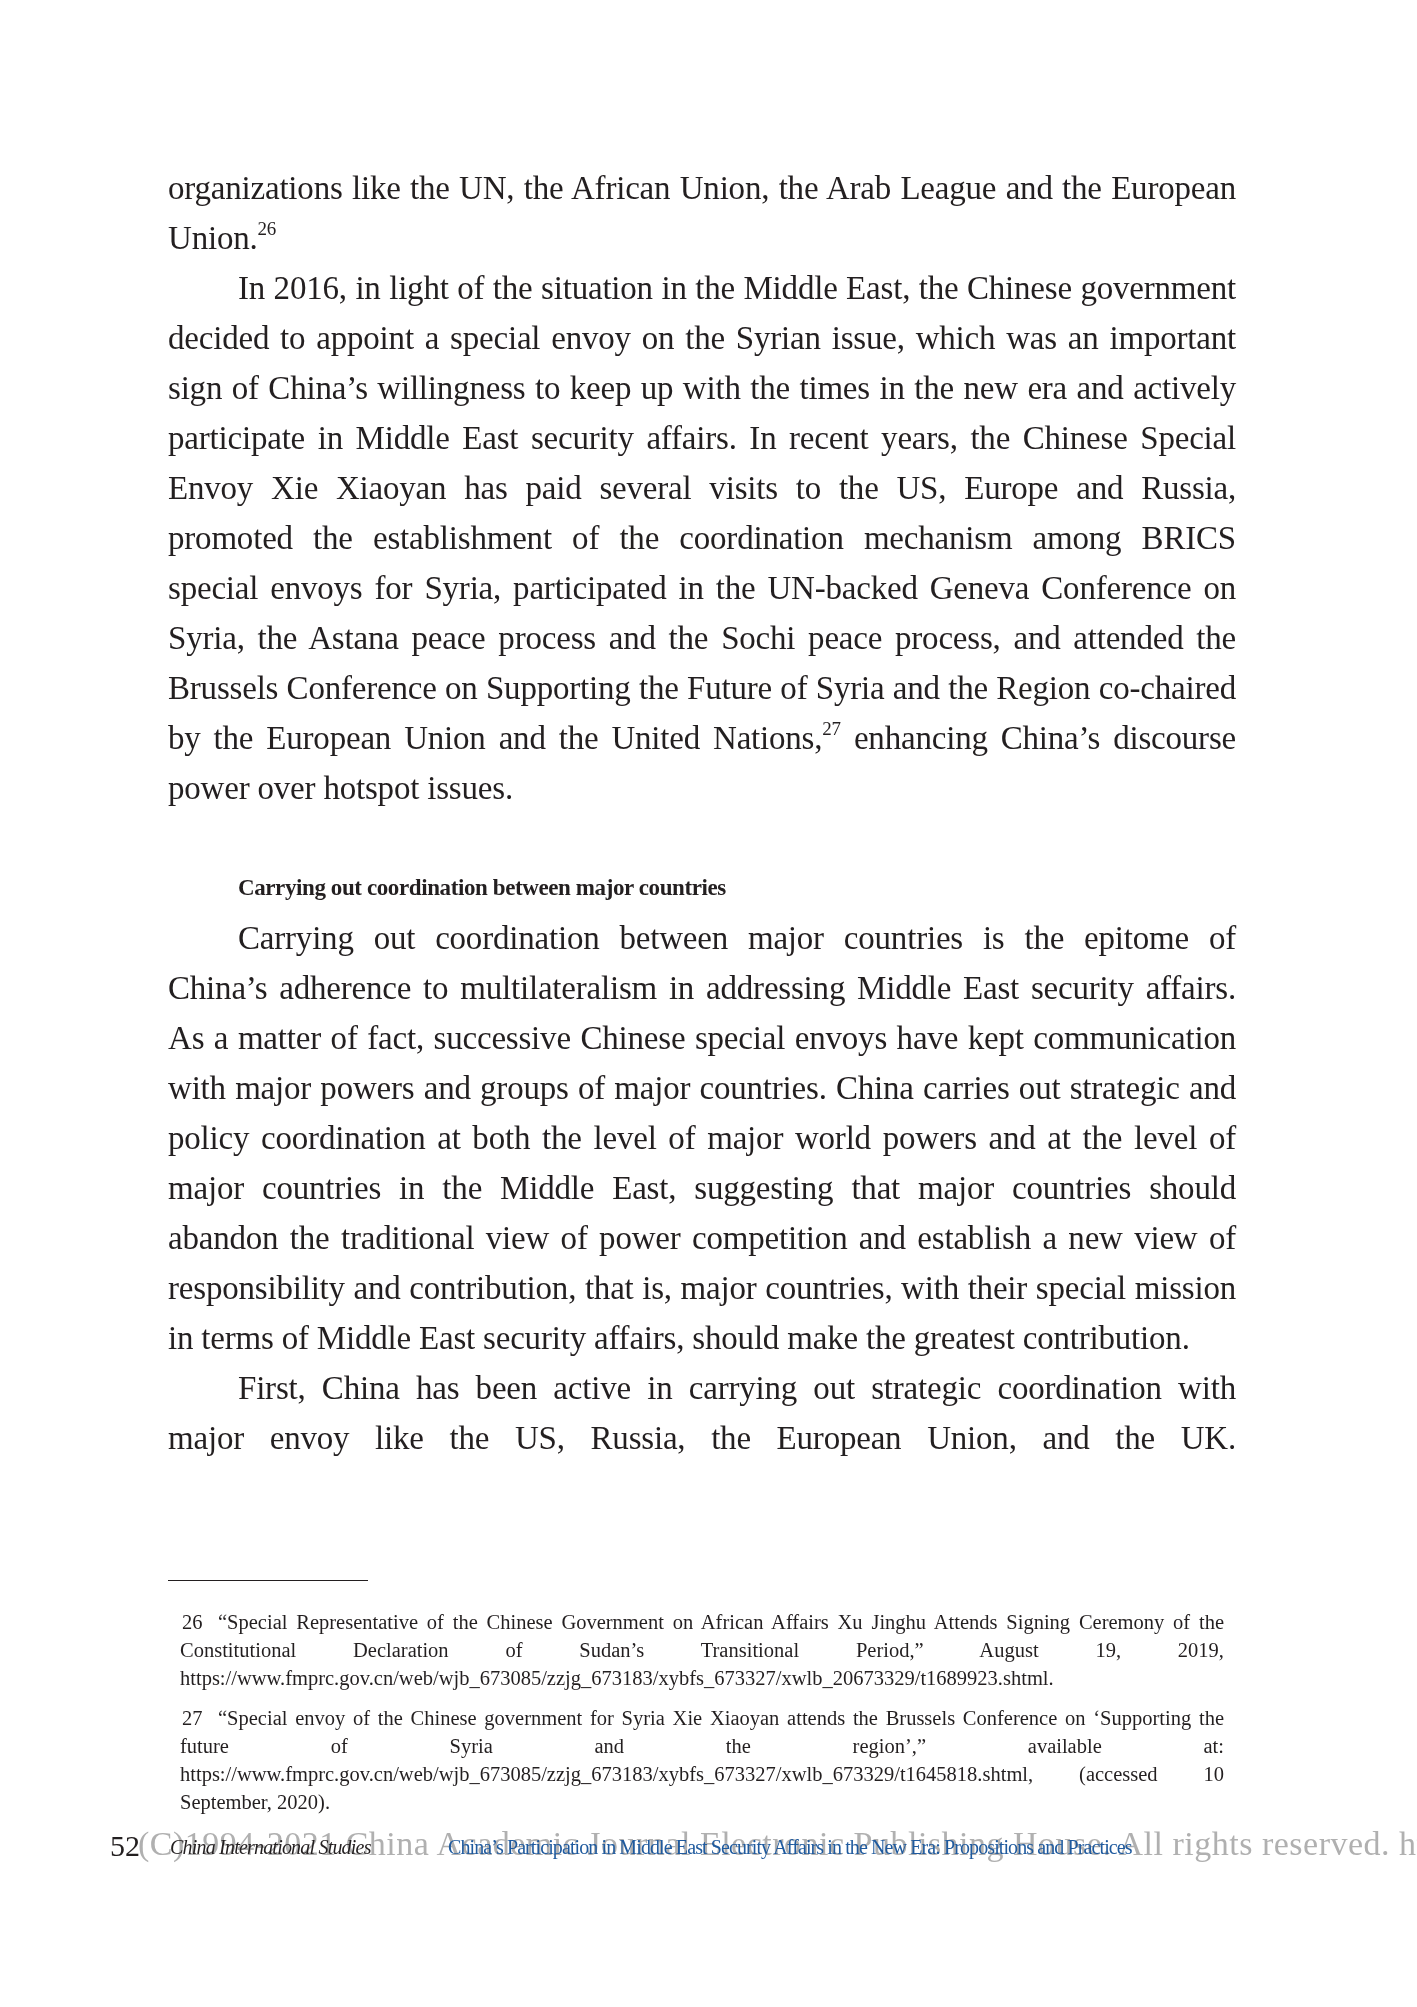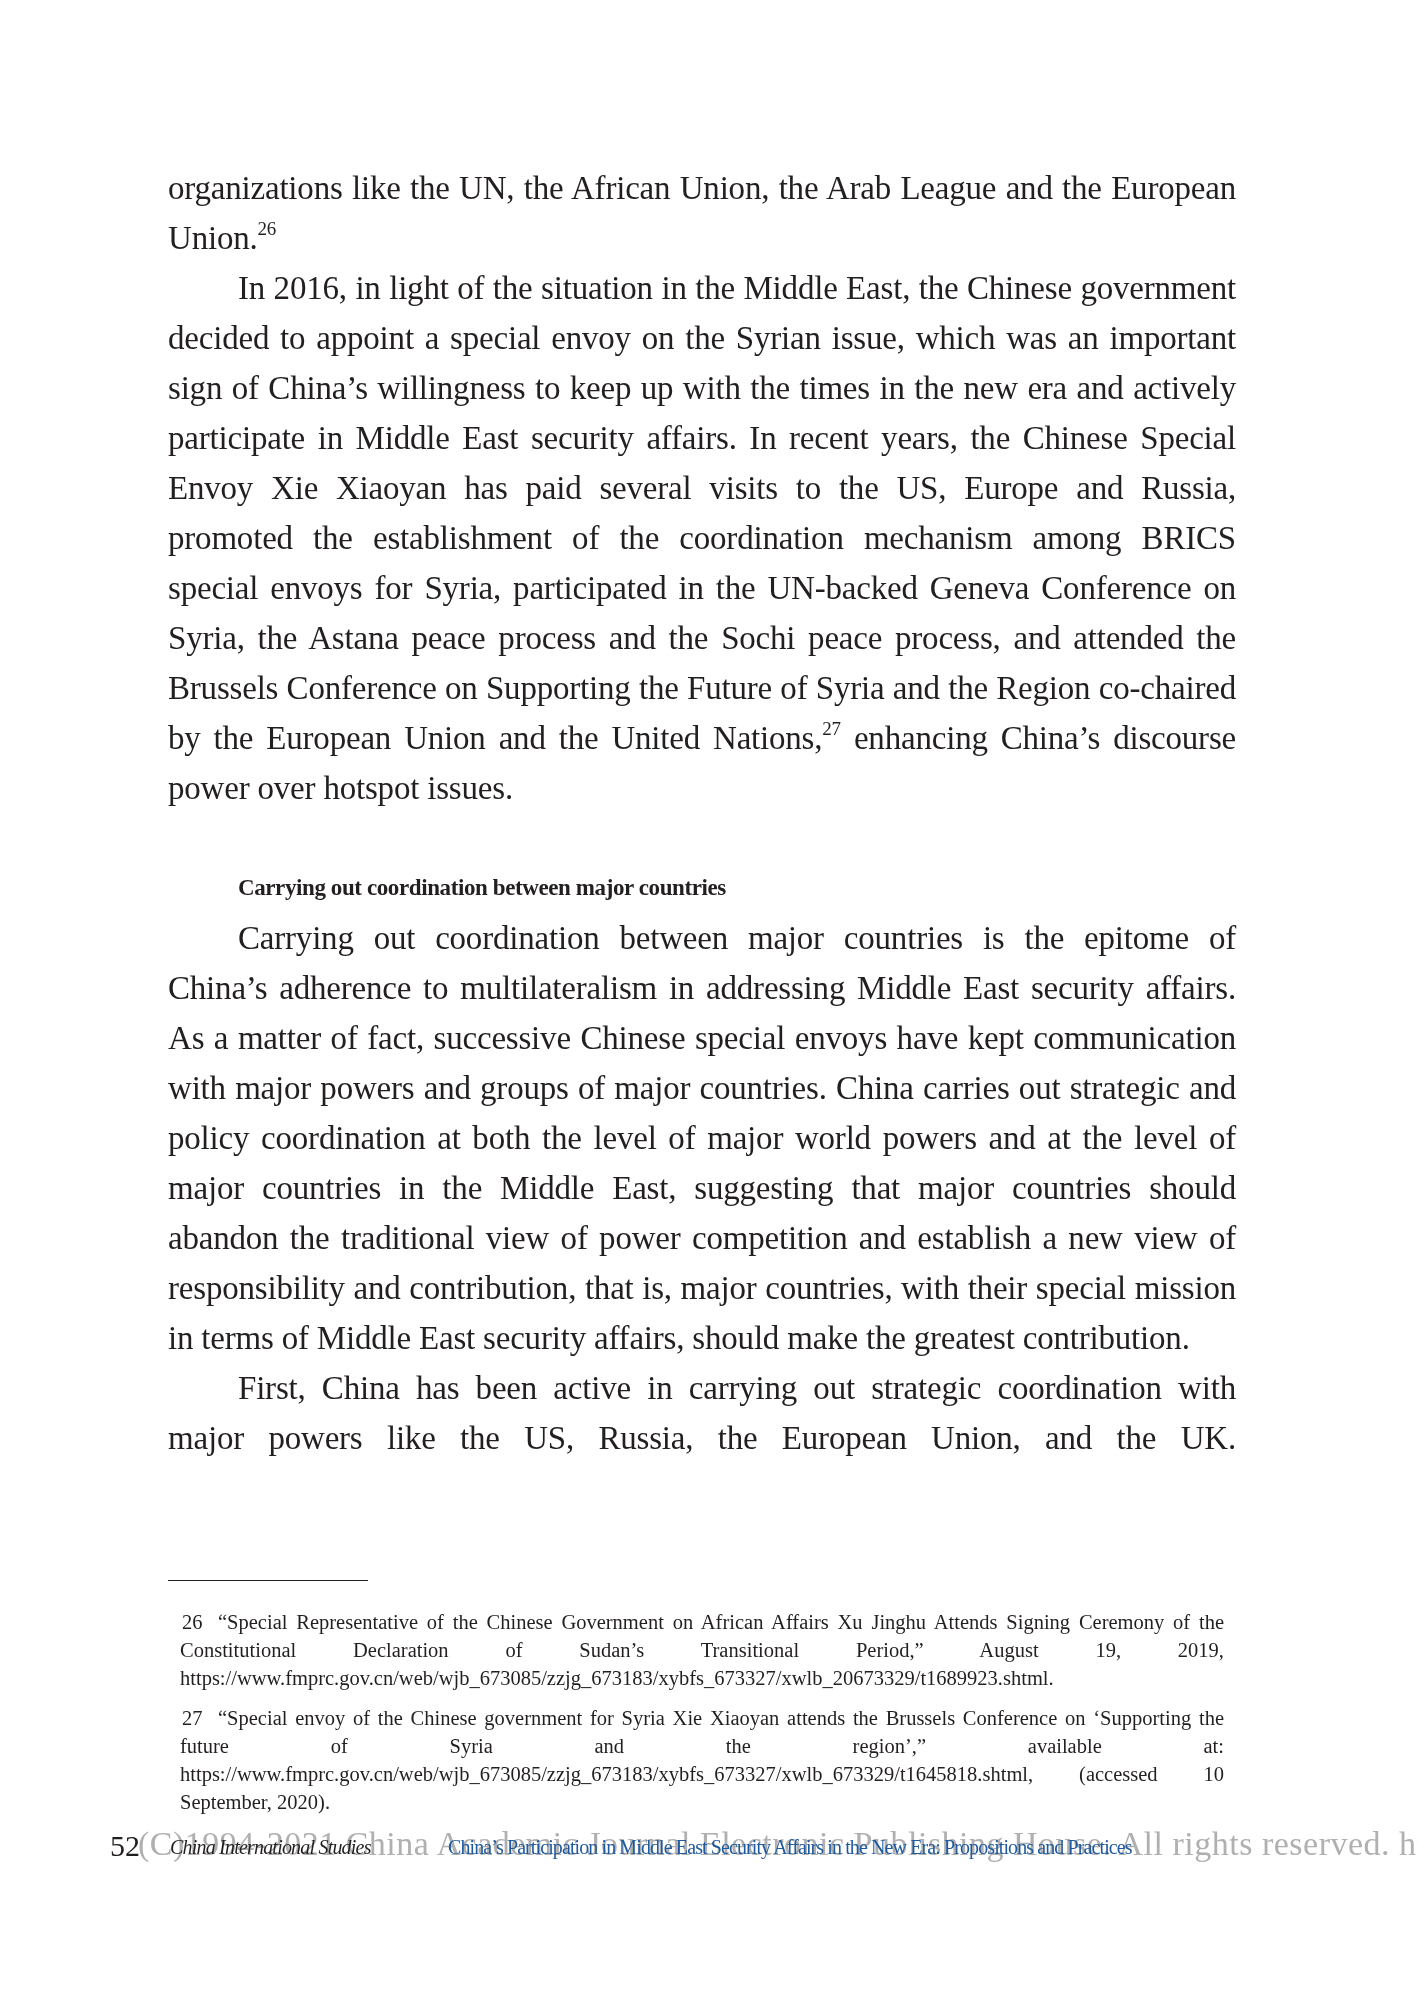--- a/index.html
+++ b/index.html
@@ -45,21 +45,21 @@
     <p><span>organizations like the UN, the African Union, the Arab League and the European Union.</span><sup>26</sup></p>
 
     <p class="indent"><span>In 2016, in light of the situation in the Middle East, the Chinese government decided to appoint a special envoy on the Syrian issue, which was an important sign of China’s willingness to keep up with the times in the new era and actively participate in Middle East security affairs. In recent years, the Chinese Special Envoy Xie Xiaoyan has paid several visits to the US, Europe and Russia, promoted the establishment of the coordination mechanism among BRICS special envoys for Syria, participated in the UN-backed Geneva Conference on Syria, the Astana peace process and the Sochi peace process, and attended the Brussels Conference on Supporting the Future of Syria and the Region co-chaired by the European Union and the United Nations,</span><sup>27</sup><span> enhancing China’s discourse power over hotspot issues.</span></p>
 
     <div class="gap"></div>
 
     <p class="heading">Carrying out coordination between major countries</p>
 
     <p class="indent">Carrying out coordination between major countries is the epitome of China’s adherence to multilateralism in addressing Middle East security affairs. As a matter of fact, successive Chinese special envoys have kept communication with major powers and groups of major countries. China carries out strategic and policy coordination at both the level of major world powers and at the level of major countries in the Middle East, suggesting that major countries should abandon the traditional view of power competition and establish a new view of responsibility and contribution, that is, major countries, with their special mission in terms of Middle East security affairs, should make the greatest contribution.</p>
 
-    <p class="indent" style="text-align-last: justify;">First, China has been active in carrying out strategic coordination with major powers like the US, Russia, the European Union, and the UK.</p>
+    <p class="indent" style="text-align-last: justify;">First, China has been active in carrying out strategic coordination with major envoy like the US, Russia, the European Union, and the UK.</p>
   </div>
 
   <div class="fn-rule"></div>
 
   <div class="footnotes">
     <p><span class="fn-num">26</span><span>“Special Representative of the Chinese Government on African Affairs Xu Jinghu Attends Signing Ceremony of the Constitutional Declaration of Sudan’s Transitional Period,” August 19, 2019, https://www.fmprc.gov.cn/web/wjb_673085/zzjg_673183/xybfs_673327/xwlb_20673329/t1689923.shtml.</span></p>
     <p><span class="fn-num">27</span><span>“Special envoy of the Chinese government for Syria Xie Xiaoyan attends the Brussels Conference on ‘Supporting the future of Syria and the region’,” available at: https://www.fmprc.gov.cn/web/wjb_673085/zzjg_673183/xybfs_673327/xwlb_673329/t1645818.shtml, (accessed 10 September, 2020).</span></p>
   </div>
 
   <div class="footer">

